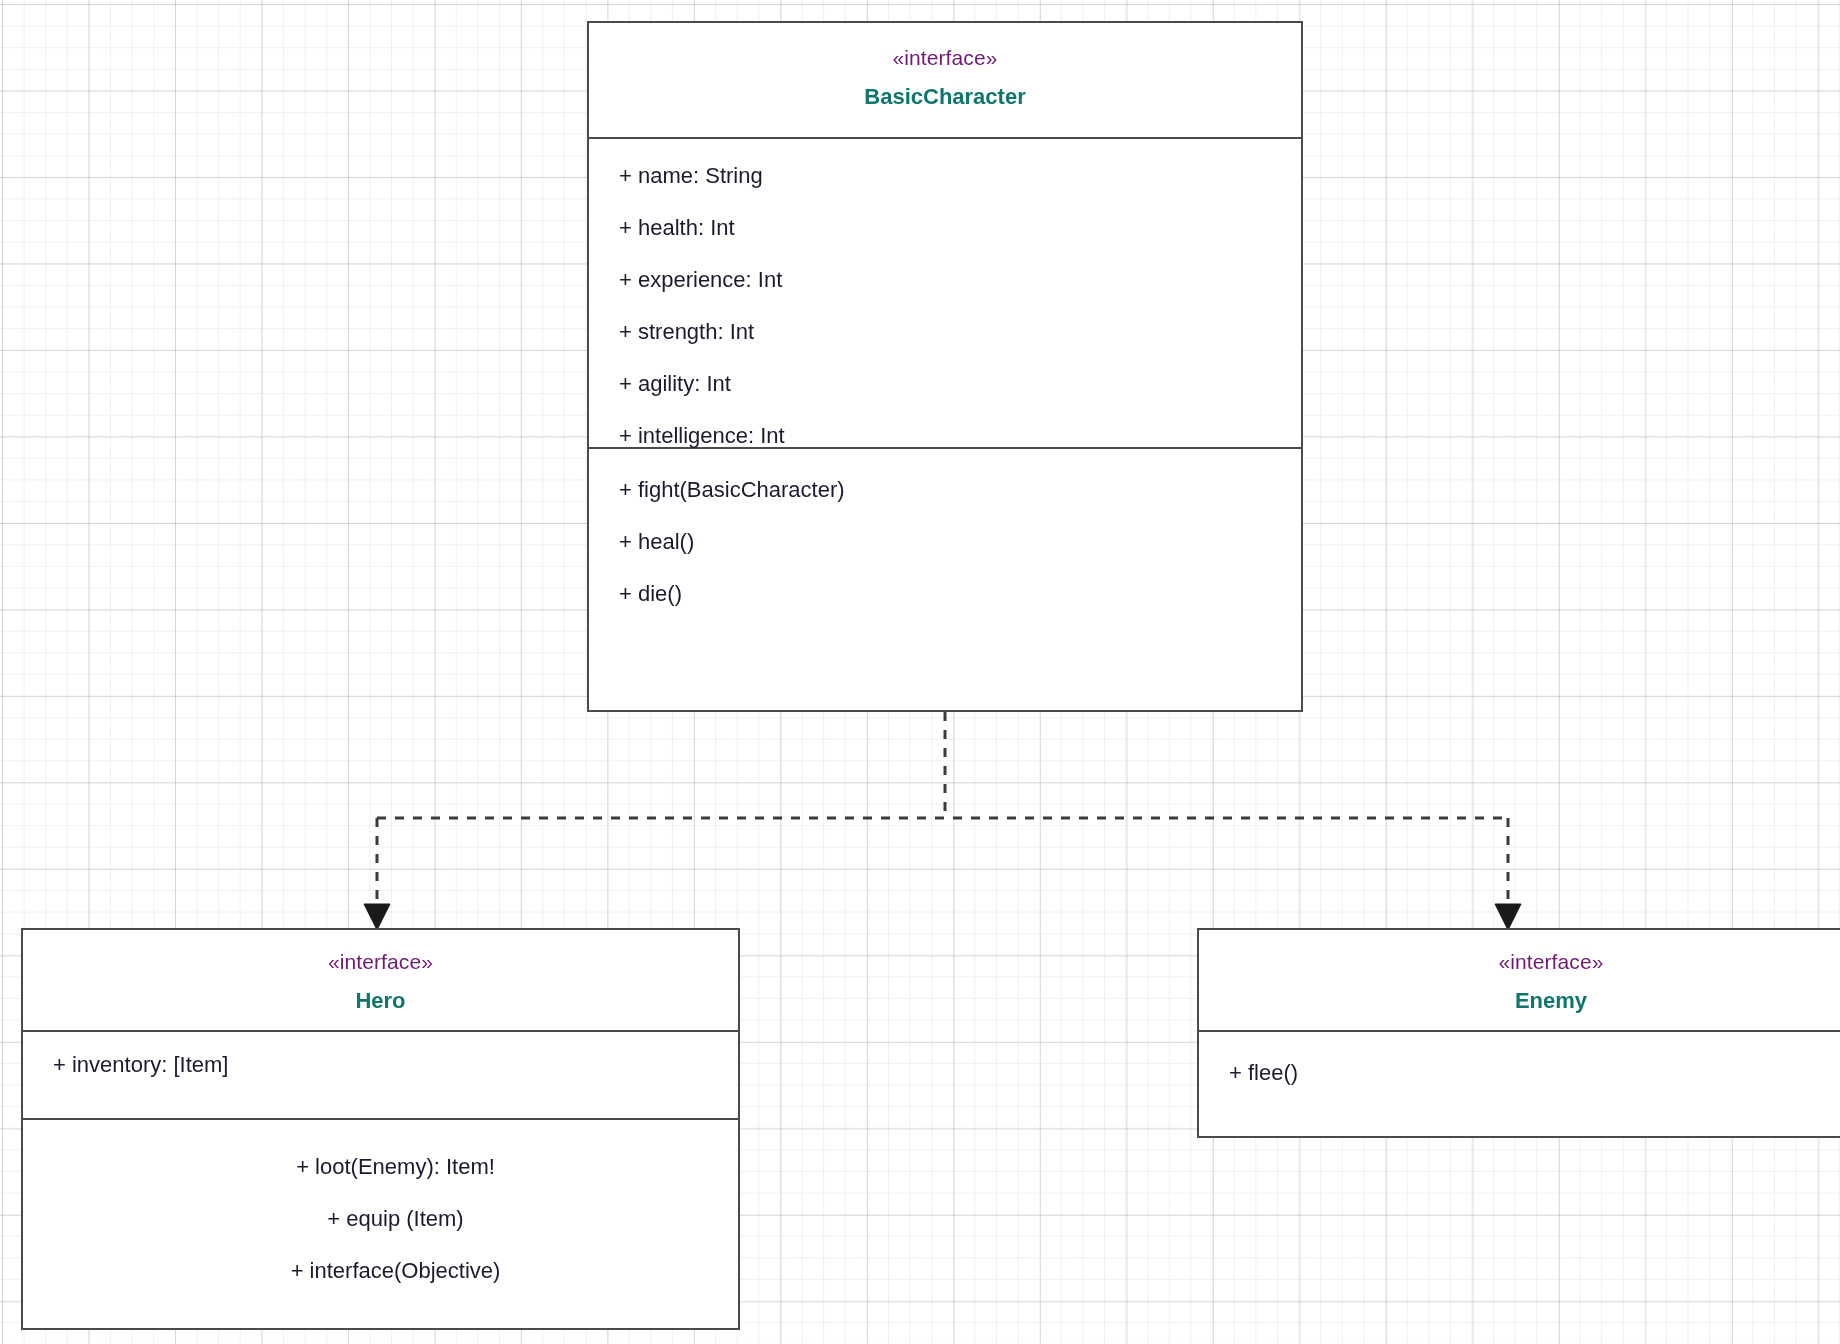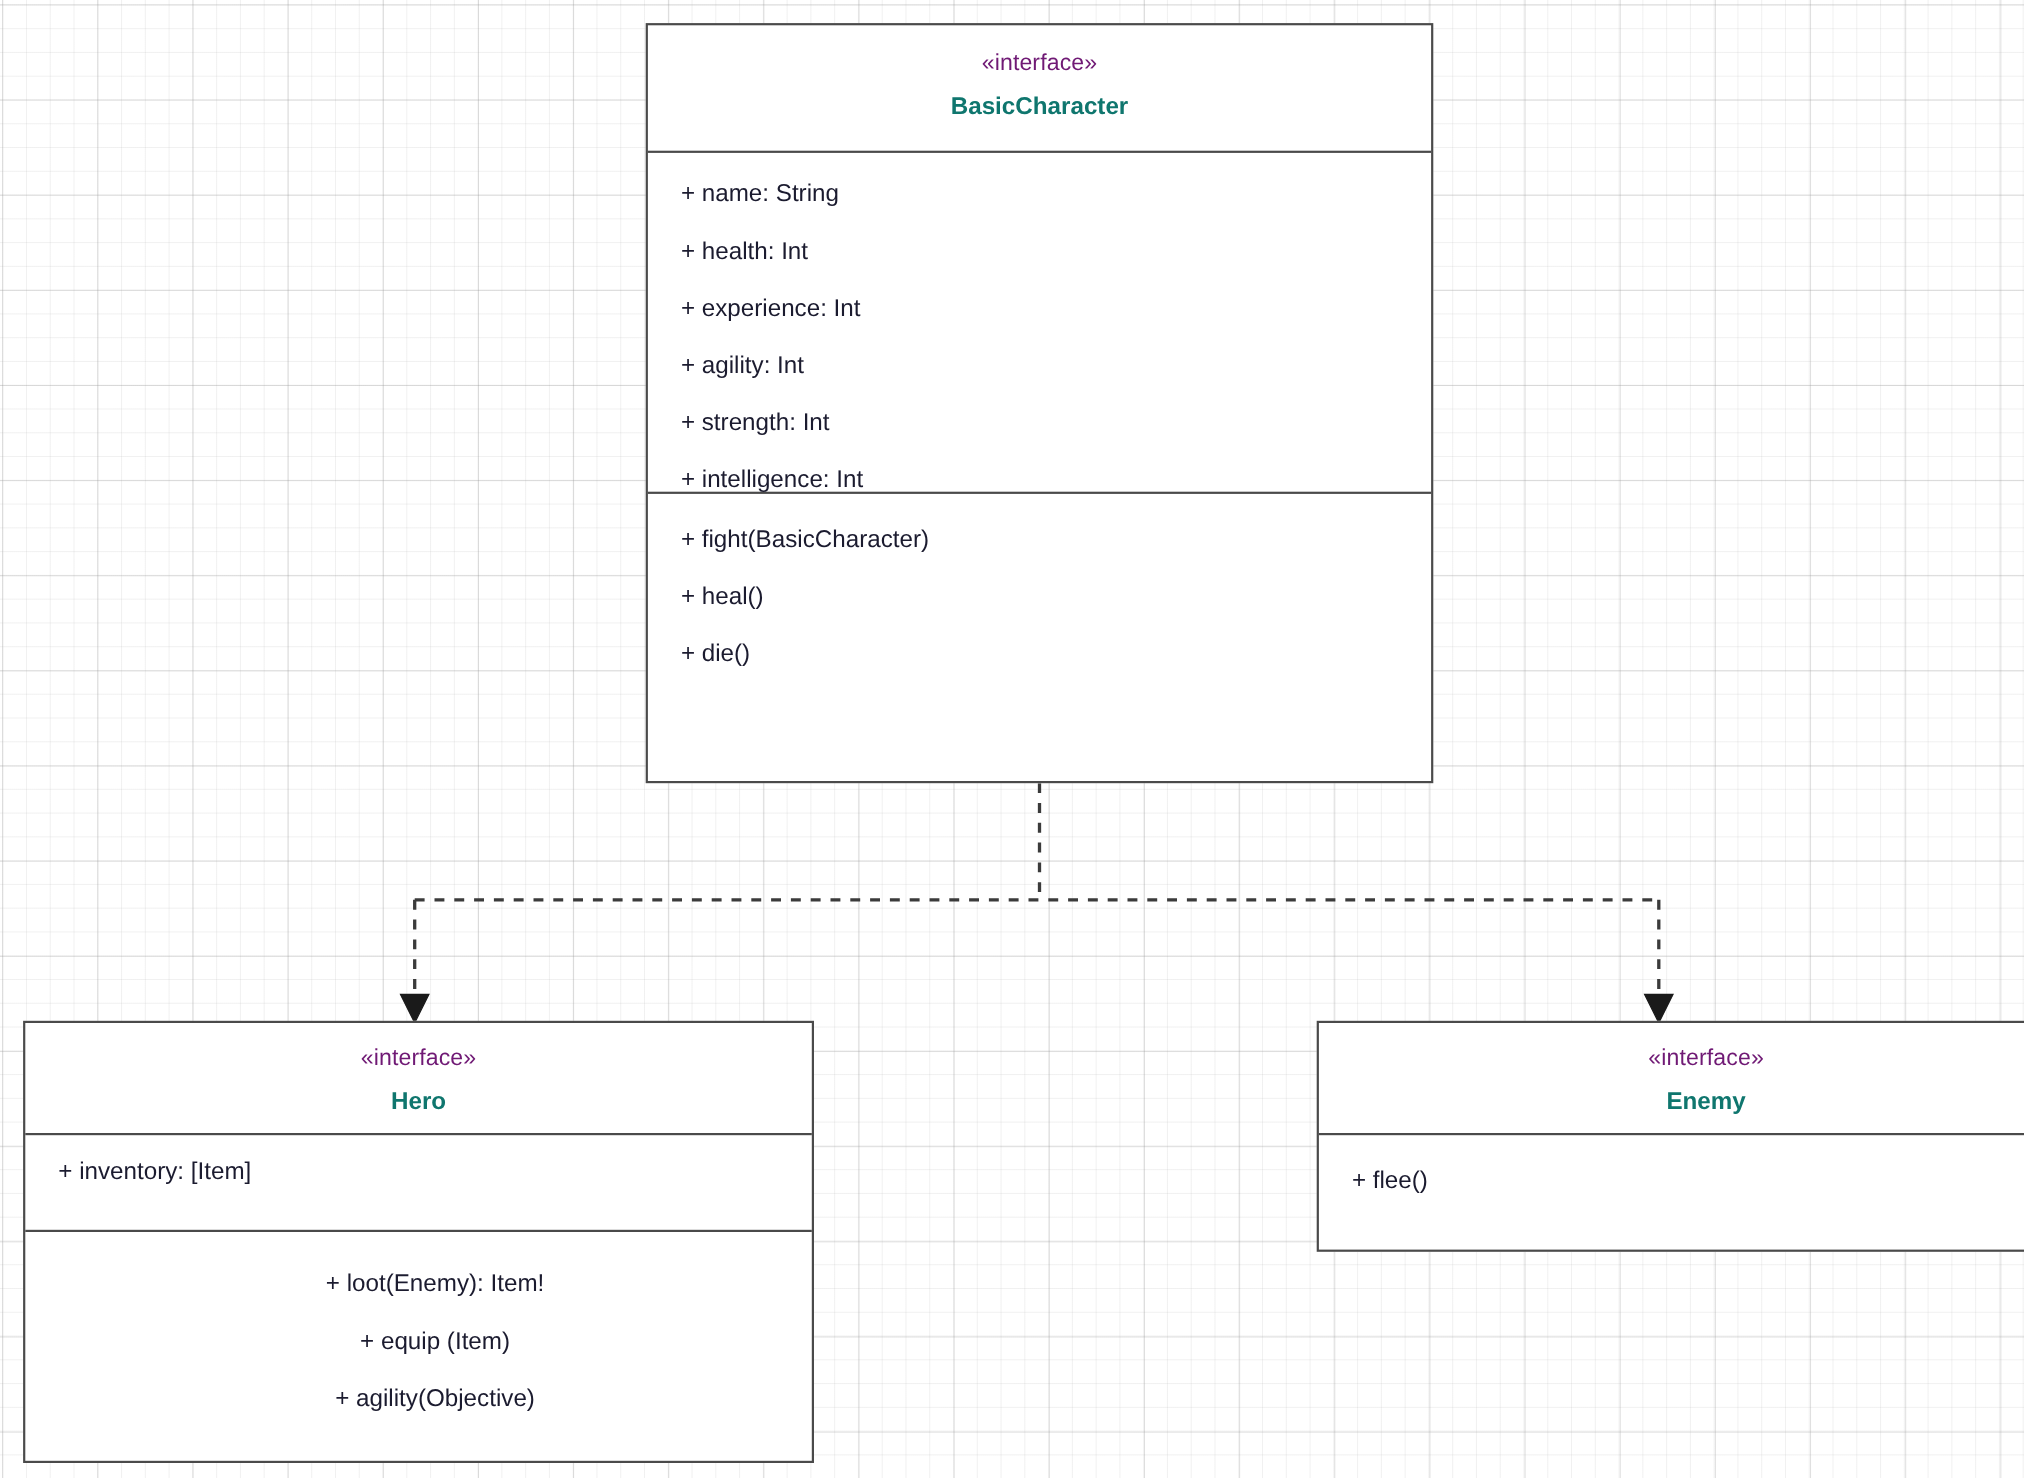--- a/index.html
+++ b/index.html
@@ -103,43 +103,43 @@
 
   <div class="uml-class" style="left:587px; top:21px; width:716px; height:691px;">
     <div class="compartment class-header" style="height:114px;">
       <div class="stereotype">«interface»</div>
       <div class="class-name">BasicCharacter</div>
     </div>
     <div class="compartment member-list" style="height:310px; padding-top:26px;">
       <div class="member">+ name: String</div>
       <div class="member">+ health: Int</div>
       <div class="member">+ experience: Int</div>
+      <div class="member">+ strength: Int</div>
       <div class="member">+ agility: Int</div>
-      <div class="member">+ strength: Int</div>
       <div class="member">+ intelligence: Int</div>
     </div>
     <div class="compartment member-list" style="height:unset; padding-top:30px;">
       <div class="member">+ fight(BasicCharacter)</div>
       <div class="member">+ heal()</div>
       <div class="member">+ die()</div>
     </div>
   </div>
 
   <div class="uml-class" style="left:21px; top:928px; width:719px; height:402px;">
     <div class="compartment class-header" style="height:100px; padding-top:19px;">
       <div class="stereotype">«interface»</div>
       <div class="class-name">Hero</div>
     </div>
     <div class="compartment member-list" style="height:88px; padding-top:22px;">
       <div class="member">+ inventory: [Item]</div>
     </div>
     <div class="compartment member-list" style="padding-top:36px;text-align:center;">
       <div class="member">+ loot(Enemy): Item!</div>
       <div class="member">+ equip (Item)</div>
-      <div class="member">+ agility(Objective)</div>
+      <div class="member">+ interface(Objective)</div>
     </div>
   </div>
 
   <div class="uml-class" style="left:1197px; top:928px; width:708px; height:210px;">
     <div class="compartment class-header" style="height:100px; padding-top:19px;">
       <div class="stereotype">«interface»</div>
       <div class="class-name">Enemy</div>
     </div>
     <div class="compartment member-list" style="padding-top:30px;">
       <div class="member">+ flee()</div>

